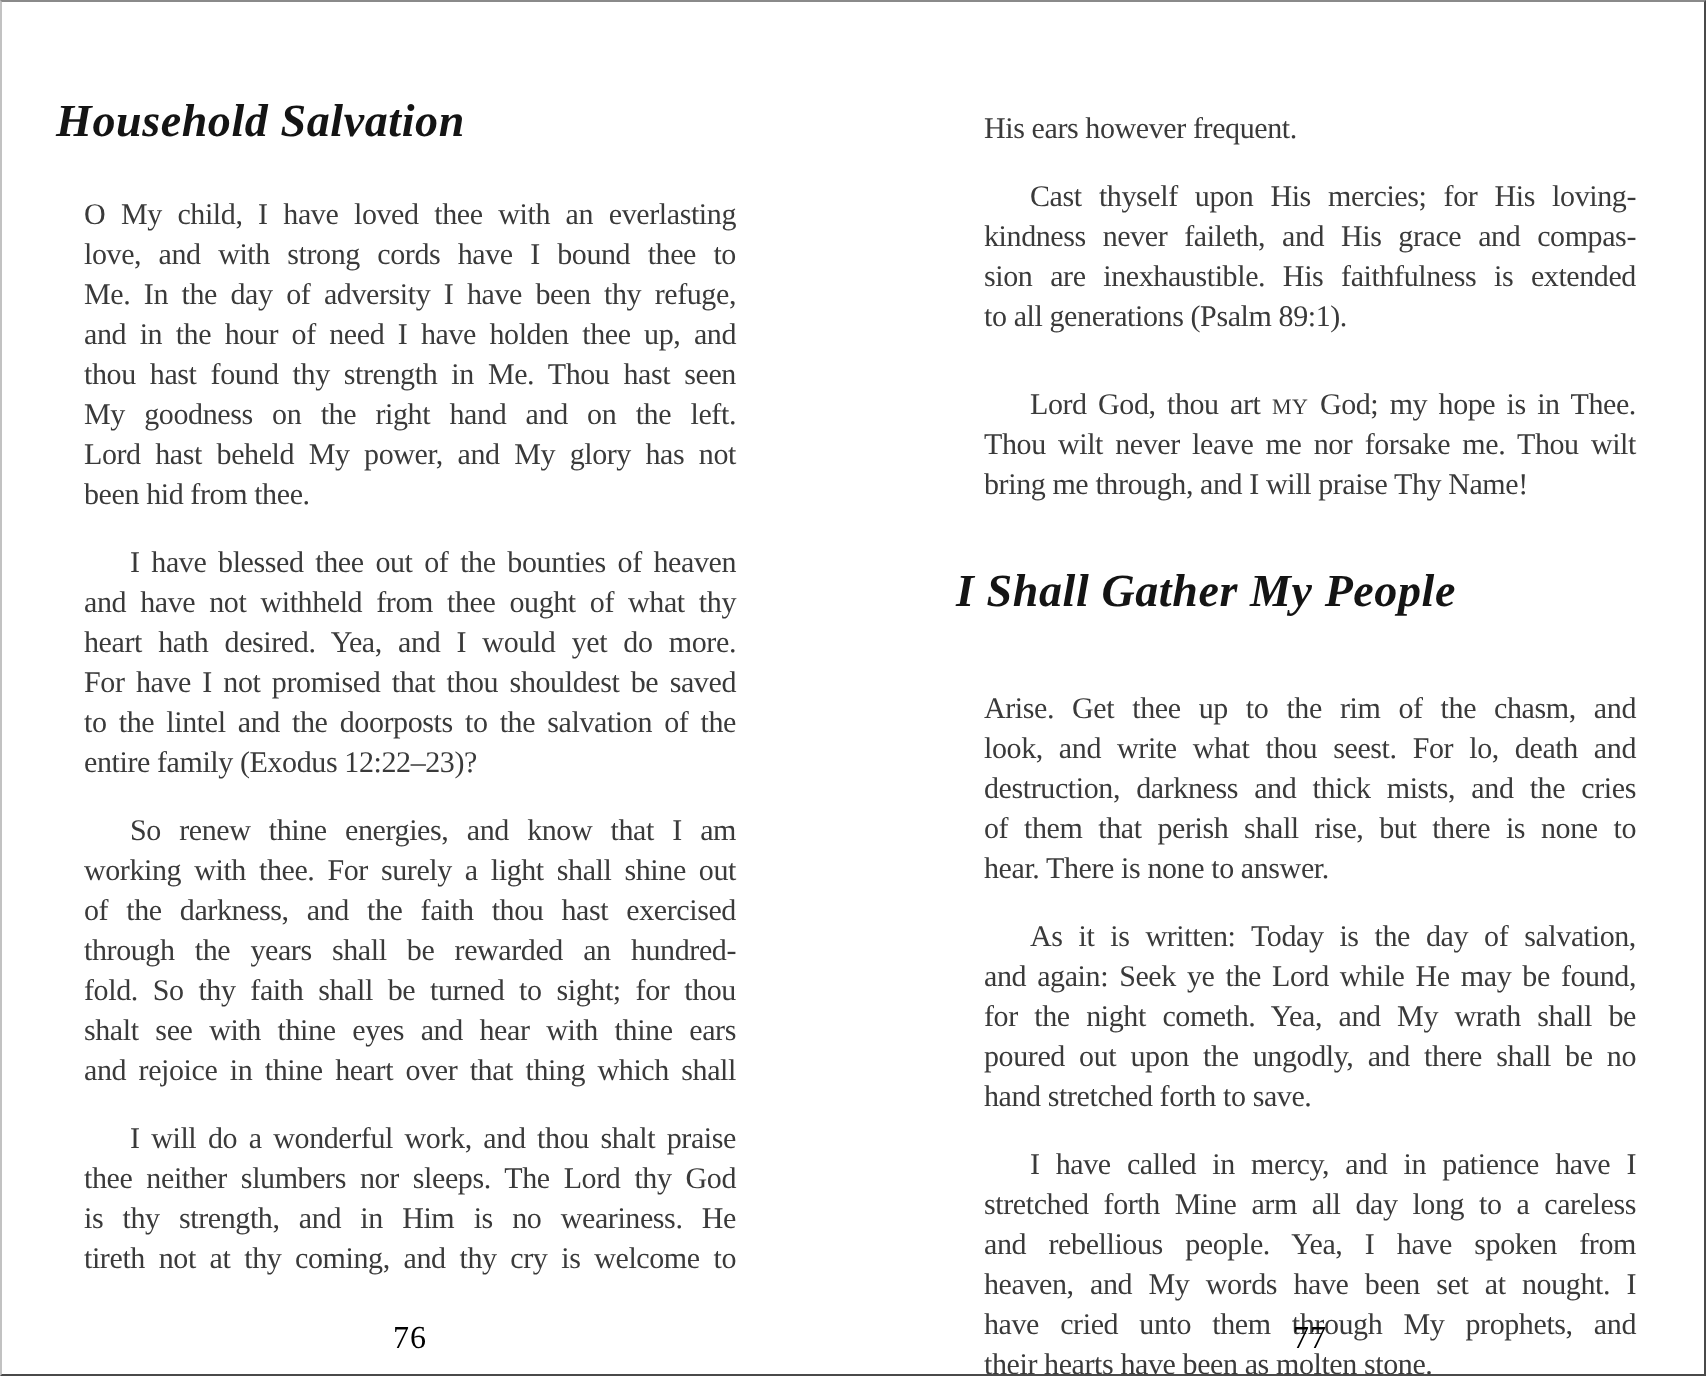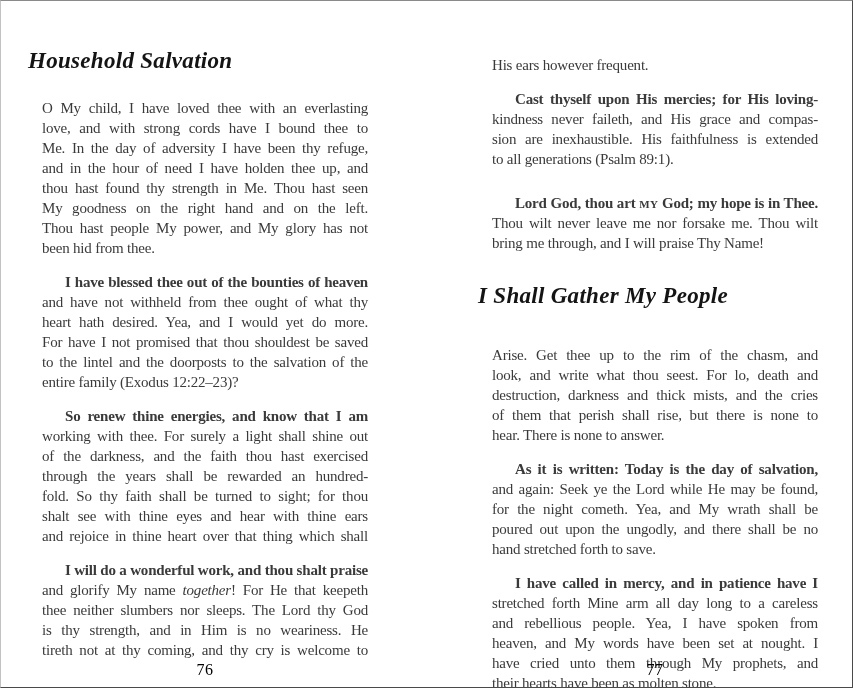--- a/index.html
+++ b/index.html
@@ -39,21 +39,21 @@
 
   .bodyline {
     font-size: 15px;
     line-height: 20px;
     letter-spacing: -0.2px;
     text-align: justify;
     text-align-last: justify;
     color: #3a3a3a;
   }
   .bodyline.para-end { text-align-last: left; }
-  .bodyline.indented { text-indent: 23px; font-weight: bold; }
+  .bodyline.indented { text-indent: 23px; }
 
   em { font-style: italic; }
   .sc { font-variant: small-caps; letter-spacing: 0.3px; }
 
   .page-num {
     position: absolute;
     top: 659px;
     width: 354px;
     text-align: center;
     font-size: 16px;
@@ -72,21 +72,21 @@
   <div id="left-col" class="page-col">
     <div id="left-heading" class="chapter-heading">Household Salvation</div>
     <div>
         <div class="paragraph">
           <div class="bodyline">O My child, I have loved thee with an everlasting</div>
           <div class="bodyline">love, and with strong cords have I bound thee to</div>
           <div class="bodyline">Me. In the day of adversity I have been thy refuge,</div>
           <div class="bodyline">and in the hour of need I have holden thee up, and</div>
           <div class="bodyline">thou hast found thy strength in Me. Thou hast seen</div>
           <div class="bodyline">My goodness on the right hand and on the left.</div>
-          <div class="bodyline">Thou hast people My power, and My glory has not</div>
+          <div class="bodyline">Lord hast beheld My power, and My glory has not</div>
           <div class="bodyline para-end">been hid from thee.</div>
         </div>
         <div class="paragraph">
           <div class="bodyline indented">I have blessed thee out of the bounties of heaven</div>
           <div class="bodyline">and have not withheld from thee ought of what thy</div>
           <div class="bodyline">heart hath desired. Yea, and I would yet do more.</div>
           <div class="bodyline">For have I not promised that thou shouldest be saved</div>
           <div class="bodyline">to the lintel and the doorposts to the salvation of the</div>
           <div class="bodyline para-end">entire family (Exodus 12:22–23)?</div>
         </div>
@@ -94,21 +94,20 @@
           <div class="bodyline indented">So renew thine energies, and know that I am</div>
           <div class="bodyline">working with thee. For surely a light shall shine out</div>
           <div class="bodyline">of the darkness, and the faith thou hast exercised</div>
           <div class="bodyline">through the years shall be rewarded an hundred-</div>
           <div class="bodyline">fold. So thy faith shall be turned to sight; for thou</div>
           <div class="bodyline">shalt see with thine eyes and hear with thine ears</div>
           <div class="bodyline">and rejoice in thine heart over that thing which shall</div>
         </div>
         <div class="paragraph">
           <div class="bodyline indented">I will do a wonderful work, and thou shalt praise</div>
-          <div class="bodyline">and glorify My name <em>together</em>! For He that keepeth</div>
           <div class="bodyline">thee neither slumbers nor sleeps. The Lord thy God</div>
           <div class="bodyline">is thy strength, and in Him is no weariness. He</div>
           <div class="bodyline">tireth not at thy coming, and thy cry is welcome to</div>
         </div>
       </div>
   </div>
 
   <div id="right-col" class="page-col">
     <div>
         <div class="paragraph">

